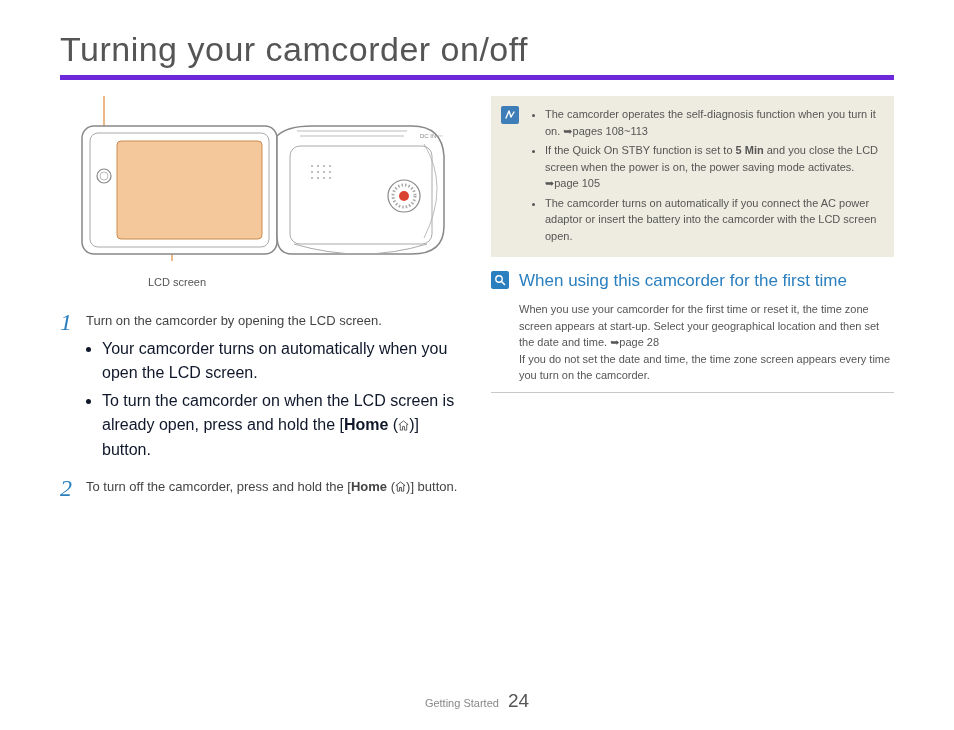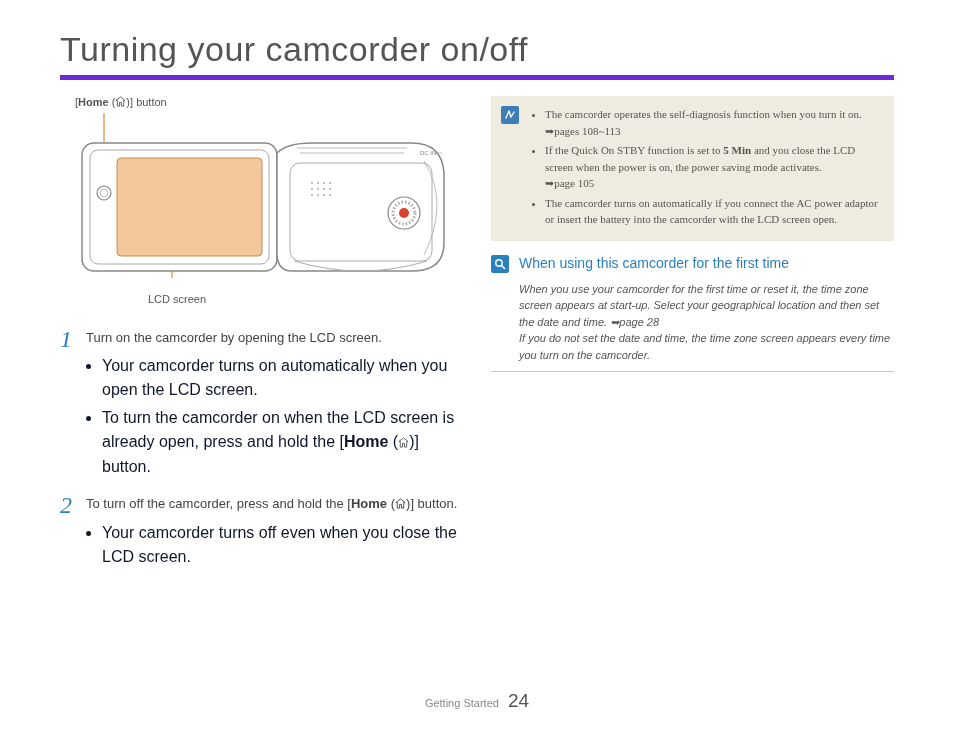--- a/index.html
+++ b/index.html
@@ -100,38 +100,37 @@
   }
   .note-body {
     font-size: 11px;
     color: #555;
     line-height: 1.5;
   }
   .note-body ul {
     list-style: disc;
     padding-left: 16px;
   }
-  .note-body li { margin-bottom: 3px; font-family: Liberation Serif, serif; }
+  .note-body li { margin-bottom: 3px; }
   .first-time-heading {
     color: #2a7fbf;
-    font-size: 14px;
+    font-size: 17px;
     margin-bottom: 6px;
     font-weight: normal;
   }
   .first-time-row {
     display: flex;
     gap: 10px;
     margin-bottom: 4px;
   }
   .first-time-text {
     font-size: 11px;
     color: #555;
     line-height: 1.5;
     padding-left: 28px;
-    font-style: italic;
   }
   .divider {
     border-bottom: 1px solid #c9c9c9;
     margin-top: 8px;
   }
   .footer {
     position: absolute;
     bottom: 18px;
     left: 0; right: 0;
     text-align: center;
@@ -147,25 +146,20 @@
 </style>
 </head>
 <body>
 
 <h1 class="title">Turning your camcorder on/off</h1>
 
 <div class="columns">
 
   <div class="col-left">
 
-    <div class="callout-label">
-      <span>[</span><strong>Home</strong><span> (</span><span class="home-icon"><svg width="11" height="11" viewBox="0 0 12 12">
-            <path d="M6 1 L11 5 L9.5 5 L9.5 11 L7 11 L7 7 L5 7 L5 11 L2.5 11 L2.5 5 L1 5 Z" fill="none" stroke="#555" stroke-width="1"></path>
-          </svg></span><span>)] button</span>
-    </div>
 
     <div class="diagram-wrap">
       <svg width="380" height="170" viewBox="0 0 380 170">
 
         <line x1="32" y1="0" x2="32" y2="80" stroke="#e08b3a" stroke-width="1.2"></line>
         <circle cx="32" cy="80" r="2" fill="#e08b3a"></circle>
         <line x1="100" y1="165" x2="100" y2="90" stroke="#e08b3a" stroke-width="1.2"></line>
         <circle cx="100" cy="90" r="2" fill="#e08b3a"></circle>
 
         <rect x="10" y="30" width="195" height="128" rx="12" fill="#fff" stroke="#888" stroke-width="1.5"></rect>
@@ -228,23 +222,20 @@
     </div>
 
     <div class="step">
       <div class="step-num">2</div>
       <div class="step-body">
         <div class="step-text">
           <span>To turn off the camcorder, press and hold the [</span><strong>Home</strong><span> (</span><span class="home-icon"><svg width="11" height="11" viewBox="0 0 12 12">
                 <path d="M6 1 L11 5 L9.5 5 L9.5 11 L7 11 L7 7 L5 7 L5 11 L2.5 11 L2.5 5 L1 5 Z" fill="none" stroke="#444" stroke-width="1"></path>
               </svg></span><span>)] button.</span>
         </div>
-        <ul class="bullets">
-          <li>Your camcorder turns off even when you close the LCD screen.</li>
-        </ul>
       </div>
     </div>
 
   </div>
 
   <div class="col-right">
 
     <div class="note-box">
       <div class="note-icon">
         <svg width="12" height="12" viewBox="0 0 12 12">

